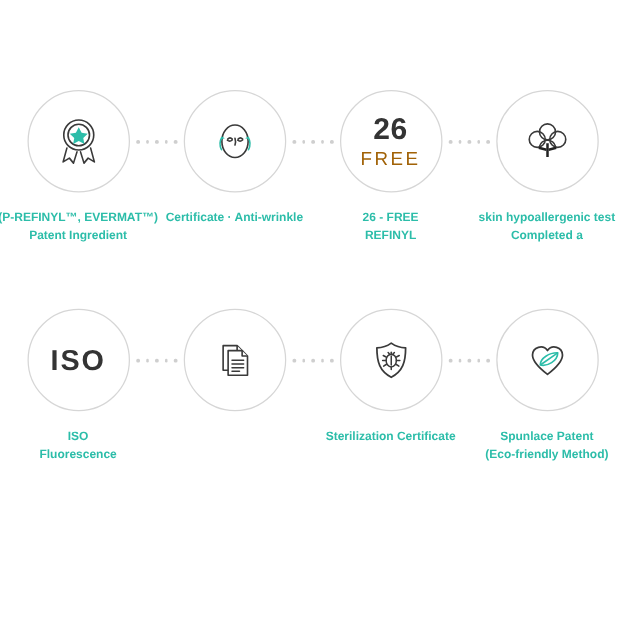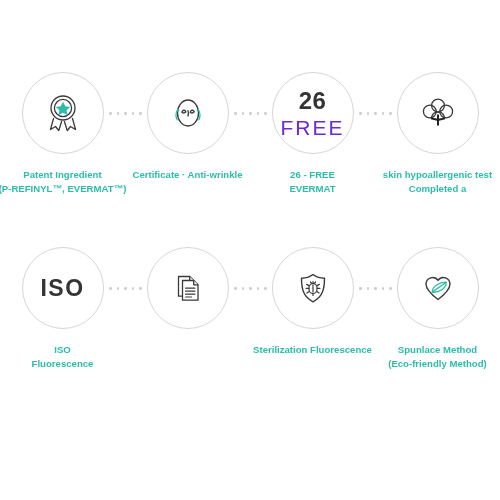--- a/index.html
+++ b/index.html
@@ -76,23 +76,23 @@
   }
   .num-big {
     font-family: "Liberation Sans", sans-serif;
     font-size: 24px;
     font-weight: bold;
     color: #343434;
     letter-spacing: 0.5px;
   }
   .num-sub {
     font-family: "Liberation Sans", sans-serif;
-    font-size: 21px;
+    font-size: 15px;
     font-weight: normal;
-    color: #6d28d9;
+    color: #a16207;
     letter-spacing: 2px;
     margin-top: 4px;
   }
 
   .caption {
     margin-top: 14px;
     width: 128px;
     text-align: center;
     color: #2cbda9;
     font-family: "Liberation Sans", sans-serif;
@@ -137,22 +137,22 @@
               <path d="M13.5 28.5 L10.5 39.5 L15.5 36.5 L18.8 40.5 L21.6 31.5"></path>
               <path d="M32.5 28.5 L35.5 39.5 L30.5 36.5 L27.2 40.5 L24.4 31.5"></path>
               <circle cx="23" cy="18" r="12"></circle>
               <circle cx="23" cy="18" r="8.6"></circle>
             </g>
             <path d="M23 11.8 L25.3 16.2 L30.2 16.9 L26.6 20.3 L27.5 25.1 L23 22.8 L18.5 25.1 L19.4 20.3 L15.8 16.9 L20.7 16.2 Z" fill="#2cbda9"></path>
           </svg>
         </div>
       </div>
       <div class="caption">
+        <span class="line">(P-REFINYL™, EVERMAT™)</span>
         <span class="line">Patent Ingredient</span>
-        <span class="line">(P-REFINYL™, EVERMAT™)</span>
       </div>
       <div class="connector">
           <i></i>
           <i></i>
           <i></i>
           <i></i>
           <i></i>
         </div>
     </div>
 
@@ -191,21 +191,21 @@
 
     <div class="cell">
       <div class="circle">
         <div class="num-block">
           <span class="num-big">26</span>
           <span class="num-sub">FREE</span>
         </div>
       </div>
       <div class="caption">
         <span class="line">26 - FREE</span>
-        <span class="line">EVERMAT</span>
+        <span class="line">REFINYL</span>
       </div>
       <div class="connector">
           <i></i>
           <i></i>
           <i></i>
           <i></i>
           <i></i>
         </div>
     </div>
 
@@ -299,21 +299,21 @@
               <path d="M27.1 23.4 h2.8"></path>
               <path d="M19.2 26.4 l-2.3 1.5"></path>
               <path d="M26.8 26.4 l2.3 1.5"></path>
               <path d="M23 28.5 v2.0"></path>
               <path d="M23 19.8 v7.2"></path>
             </g>
           </svg>
         </div>
       </div>
       <div class="caption">
-        <span class="line">Sterilization Fluorescence</span>
+        <span class="line">Sterilization Certificate</span>
       </div>
       <div class="connector">
           <i></i>
           <i></i>
           <i></i>
           <i></i>
           <i></i>
         </div>
     </div>
 
@@ -323,20 +323,20 @@
           <svg width="46" height="46" viewBox="0 0 46 46">
             <path d="M23 34.5 C14.5 28.0 11.0 23.6 11.0 19.0 a6.6 6.6 0 0 1 12.0 -3.6 a6.6 6.6 0 0 1 12.0 3.6 c0 4.6 -3.5 9.0 -12.0 15.5 z" fill="none" stroke="#3a3a3a" stroke-width="1.4" stroke-linejoin="round"></path>
             <g fill="none" stroke="#2cbda9" stroke-width="1.3" stroke-linecap="round" stroke-linejoin="round">
               <path d="M31.2 17.2 C24.5 17.0 17.2 21.5 17.2 27.0 c5.6 1.3 14.0 -3.2 14.0 -9.8 z"></path>
               <path d="M17.8 26.6 L30.6 17.7"></path>
             </g>
           </svg>
         </div>
       </div>
       <div class="caption">
-        <span class="line">Spunlace Method</span>
+        <span class="line">Spunlace Patent</span>
         <span class="line">(Eco-friendly Method)</span>
       </div>
 
     </div>
 
   </div>
 </div>
 
 </body></html>

